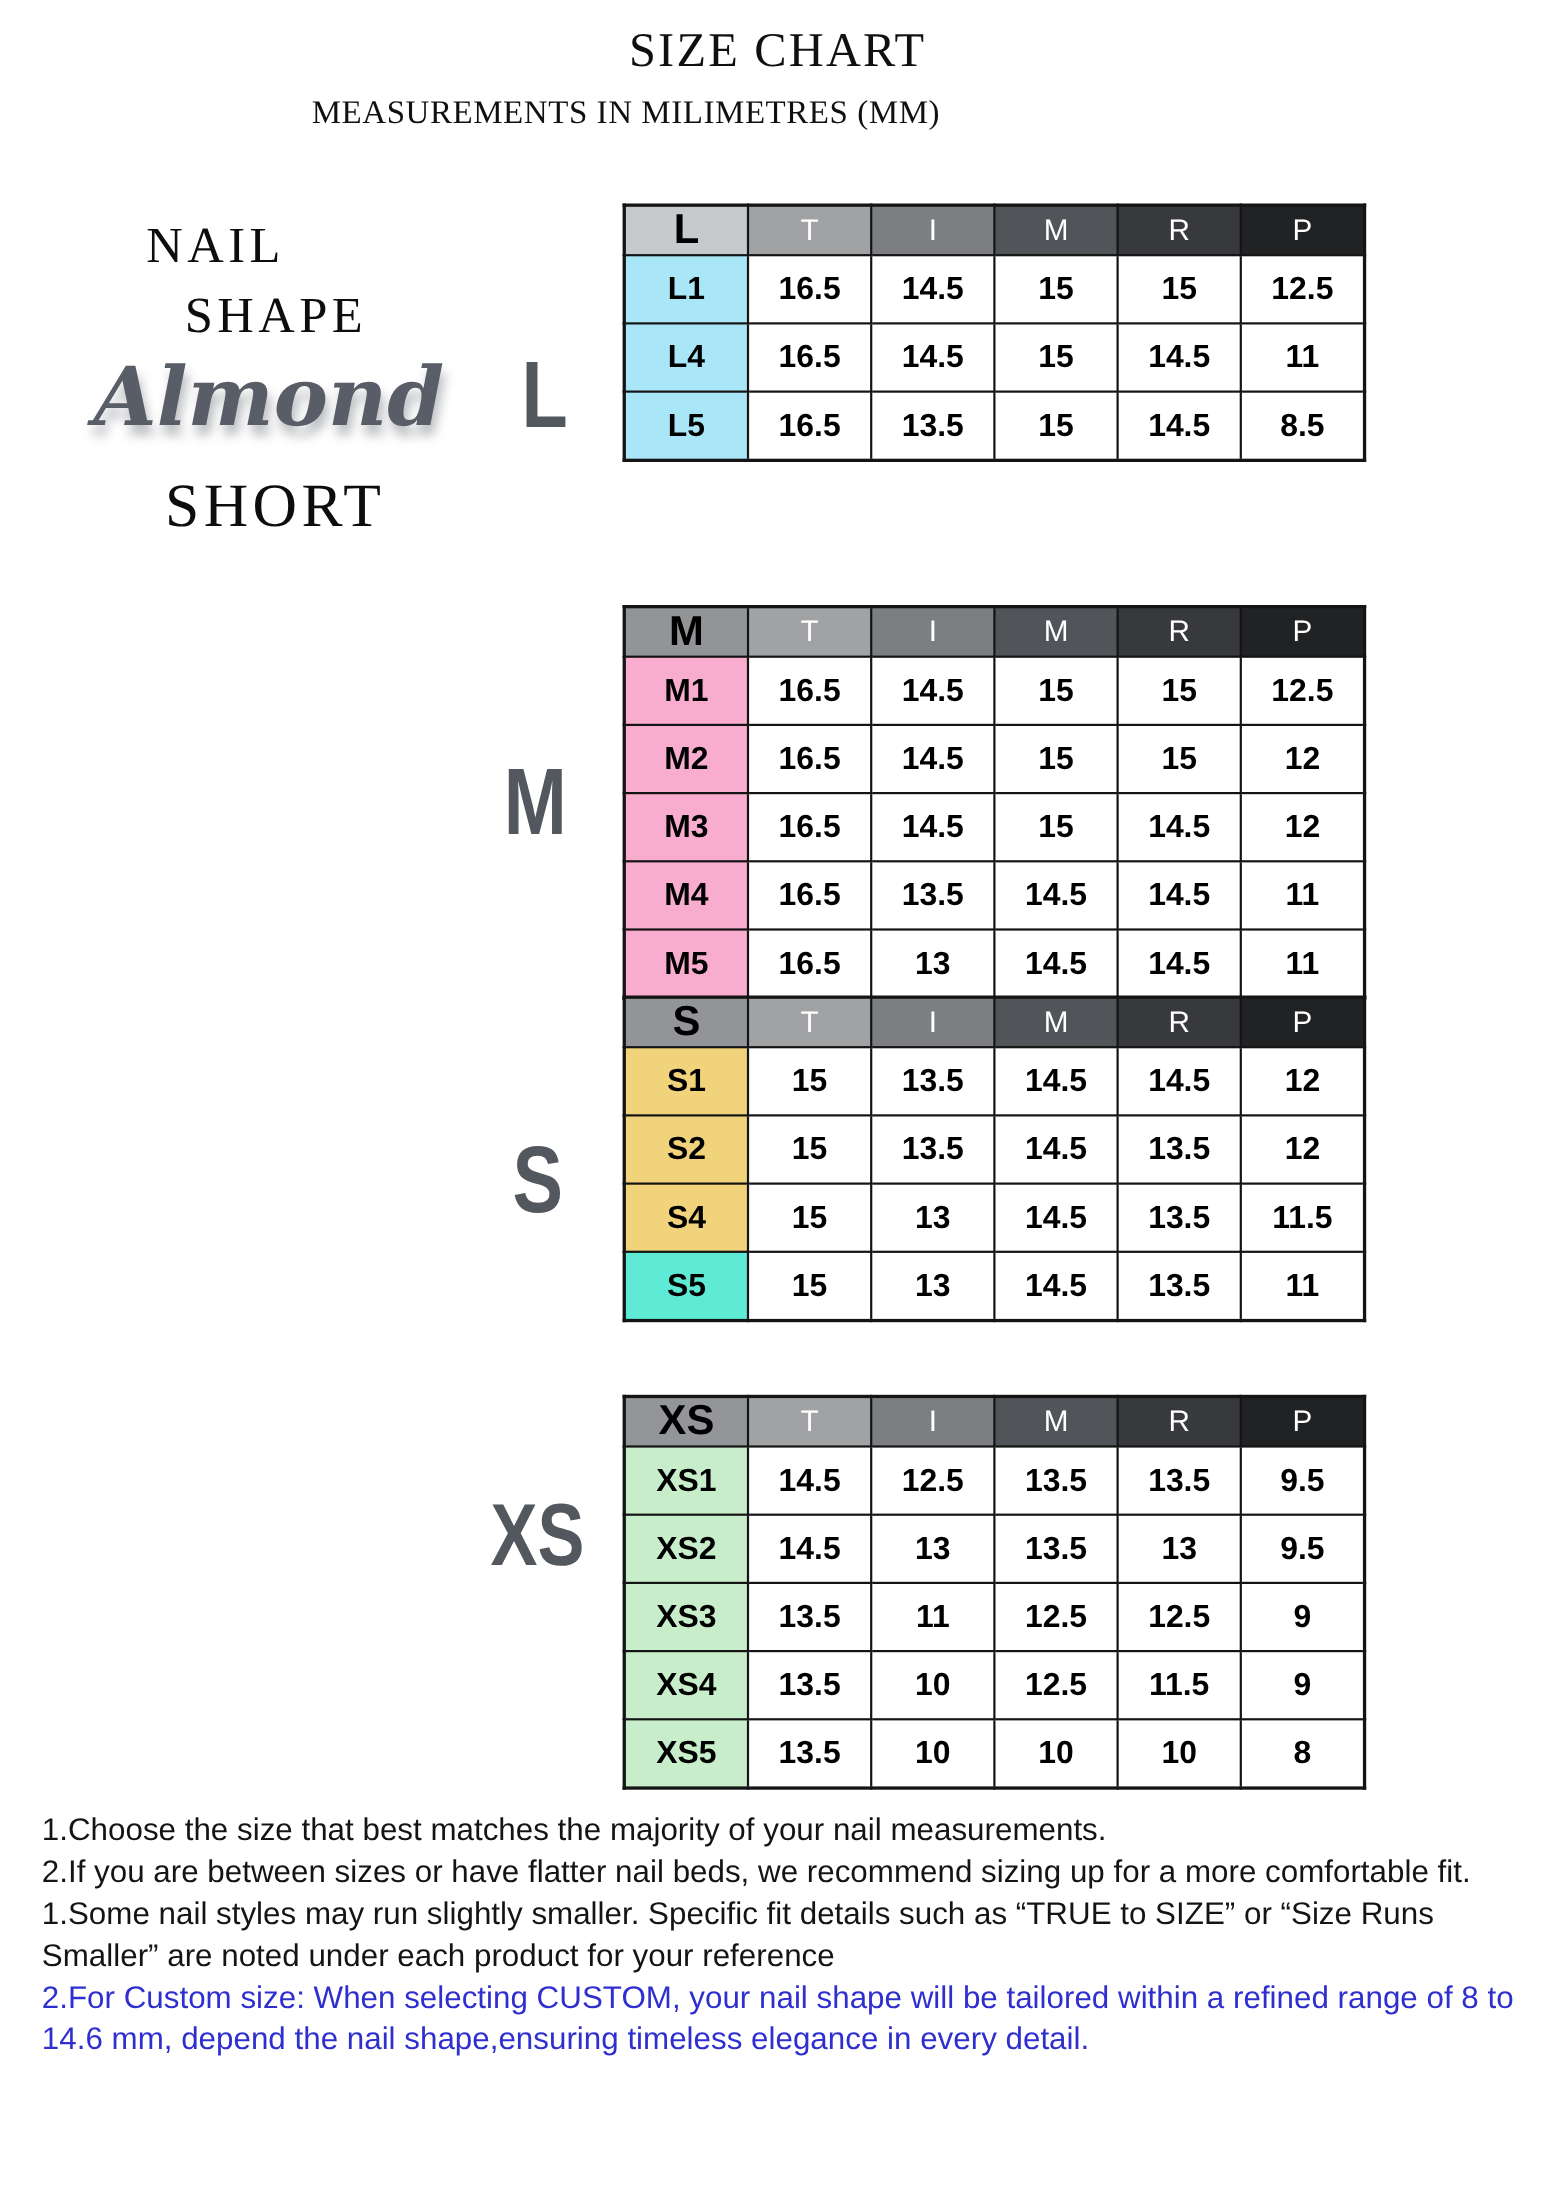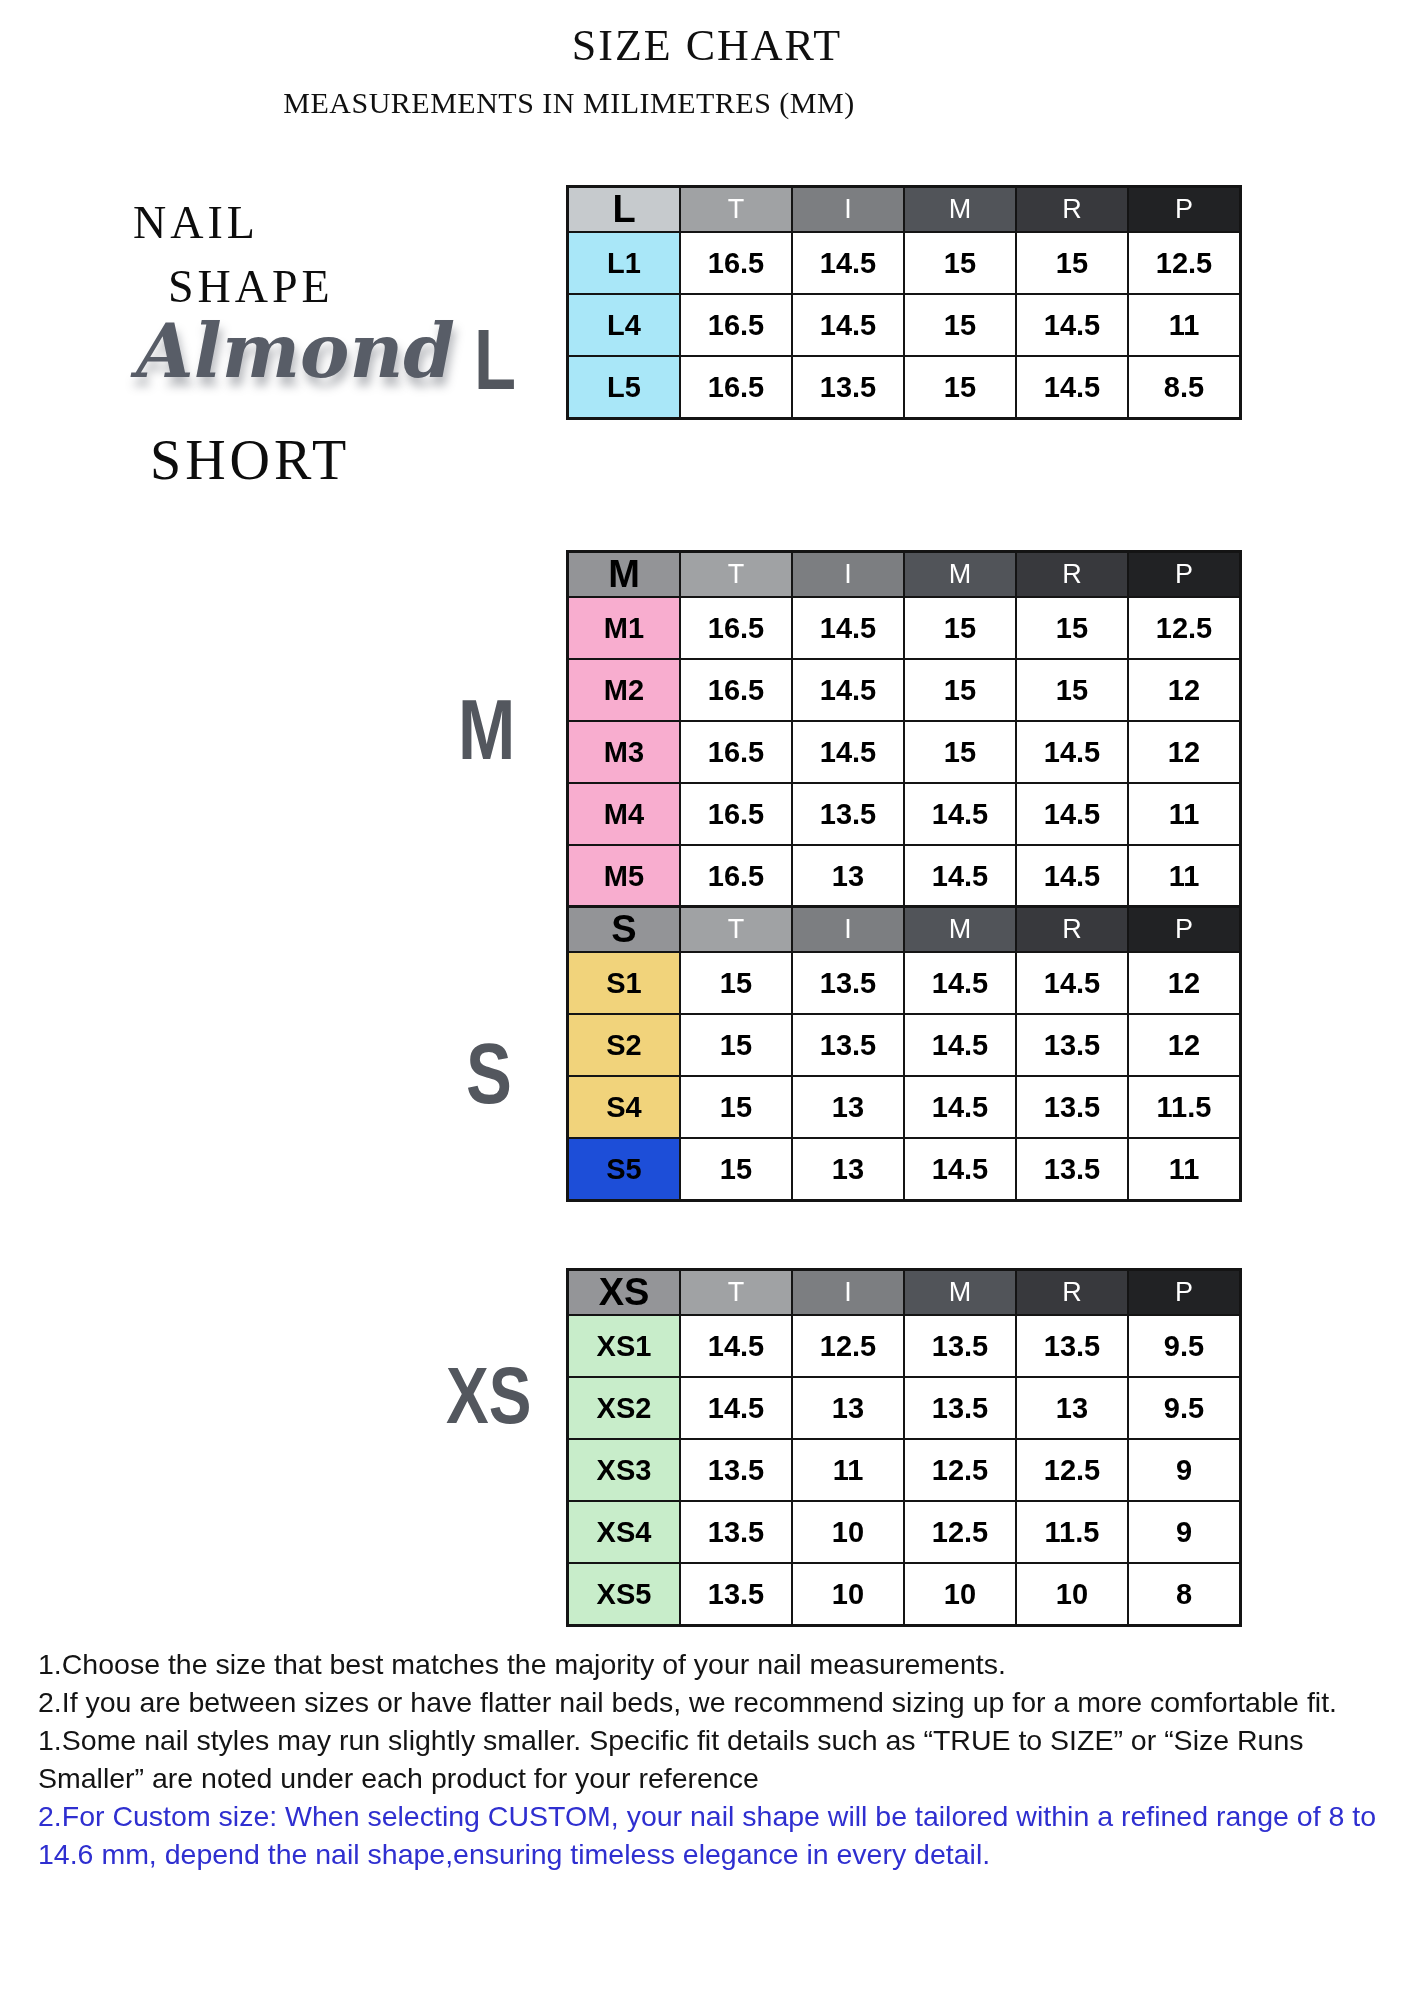--- a/index.html
+++ b/index.html
@@ -19,21 +19,21 @@
   
   .brand-nail {
     position:absolute; left:133px; top:196px;
     font-family:"Liberation Serif", serif; font-size:46px; letter-spacing:4px; color:#0d0d0d;
   }
   .brand-shape {
     position:absolute; left:168px; top:260px;
     font-family:"Liberation Serif", serif; font-size:46px; letter-spacing:4px; color:#0d0d0d;
   }
   .brand-script {
-    position:absolute; left:85px; top:308px; width:370px; text-align:right;
+    position:absolute; left:85px; top:318px; width:370px; text-align:left;
     font-family:"DejaVu Serif", serif; font-style:italic; font-size:74px; font-weight:bold;
     color:#585d67; text-shadow:3px 9px 10px rgba(80,85,95,0.40);
   }
   .brand-short {
     position:absolute; left:150px; top:428px;
     font-family:"Liberation Serif", serif; font-size:56px; letter-spacing:4px; color:#0d0d0d;
   }
   
   .big-letter {
     position:absolute; font-family:"Liberation Sans", sans-serif; font-weight:900;
@@ -202,21 +202,21 @@
           </tr>
           <tr>
             <td class="rowlabel" style="background:#f1d37b">S4</td>
             <td class="val">15</td>
             <td class="val">13</td>
             <td class="val">14.5</td>
             <td class="val">13.5</td>
             <td class="val">11.5</td>
           </tr>
           <tr>
-            <td class="rowlabel" style="background:#1d4ed8">S5</td>
+            <td class="rowlabel" style="background:#5eead4">S5</td>
             <td class="val">15</td>
             <td class="val">13</td>
             <td class="val">14.5</td>
             <td class="val">13.5</td>
             <td class="val">11</td>
           </tr>
         </tbody>
       </table>
     </div>
   <div class="tbl" style="top: 1268px;">

